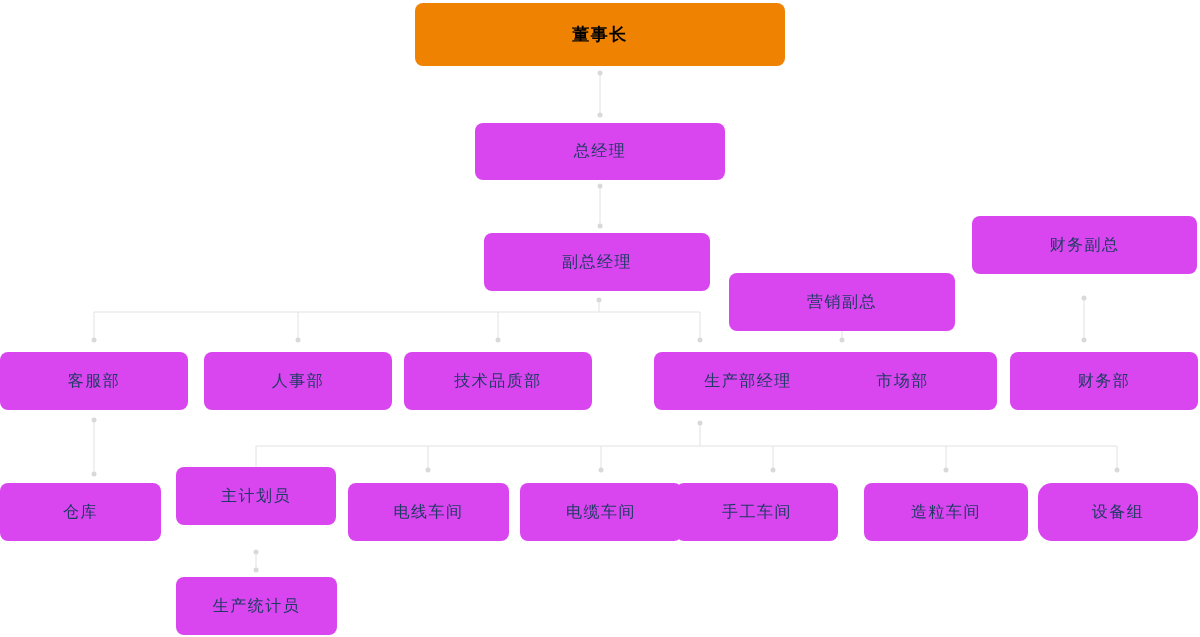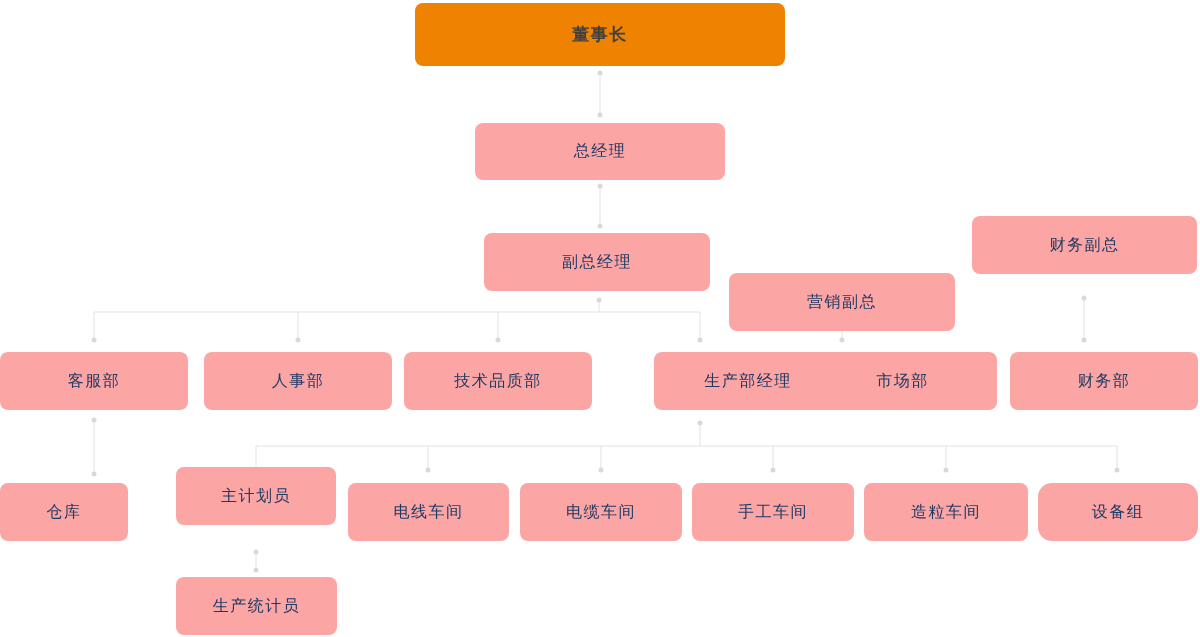--- a/index.html
+++ b/index.html
@@ -17,53 +17,53 @@
     width: 1200px; height: 637px;
     z-index: 0;
   }
   .node {
     position: absolute;
     z-index: 1;
     height: 58px;
     display: flex;
     align-items: center;
     justify-content: center;
-    background: #fca5a5;
+    background: #d946ef;
     color: #1f3a64;
     font-size: 16px;
     letter-spacing: 1.5px;
     border-radius: 8px;
     box-sizing: border-box;
     white-space: nowrap;
     cursor: default;
   }
   .node.root {
     background: #ef8200;
-    color: #404040;
+    color: #000000;
     font-weight: 700;
     font-size: 17px;
     height: 63px;
   }
   
   .n-chairman              { left: 415px;  top: 3px;   width: 370px; }
   .n-general-manager       { left: 475px;  top: 123px; width: 250px; height: 57px; }
   .n-deputy-gm             { left: 484px;  top: 233px; width: 226px; }
   .n-marketing-vp          { left: 729px;  top: 233px; width: 226px; margin-top: 40px; }
   .n-finance-vp            { left: 972px;  top: 216px; width: 225px; }
   .n-customer-service      { left: 0px;    top: 352px; width: 188px; }
   .n-hr                    { left: 204px;  top: 352px; width: 188px; }
   .n-tech-quality          { left: 404px;  top: 352px; width: 188px; }
   .n-production-manager    { left: 606px;  top: 352px; width: 188px; margin-left: 48px; }
   .n-market-dept           { left: 808px;  top: 352px; width: 189px; }
   .n-finance-dept          { left: 1010px; top: 352px; width: 188px; }
-  .n-warehouse             { left: 0px;    top: 483px; width: 128px; }
+  .n-warehouse             { left: 0px;    top: 483px; width: 161px; }
   .n-chief-planner         { left: 176px;  top: 467px; width: 160px; }
   .n-wire-workshop         { left: 348px;  top: 483px; width: 161px; }
   .n-cable-workshop        { left: 520px;  top: 483px; width: 162px; }
-  .n-manual-workshop       { left: 692px;  top: 483px; width: 162px; }
+  .n-manual-workshop       { left: 676px;  top: 483px; width: 162px; }
   .n-granulation-workshop  { left: 864px;  top: 483px; width: 164px; }
   .n-equipment-group       { left: 1038px; top: 483px; width: 160px; border-radius: 14px; }
   .n-production-statistician { left: 176px; top: 577px; width: 161px; }
 </style>
 </head>
 <body>
 
 <div class="canvas">
 
   <svg class="wires" width="1200" height="637" viewBox="0 0 1200 637" stroke="#e2e2e2" stroke-width="1" fill="none">

